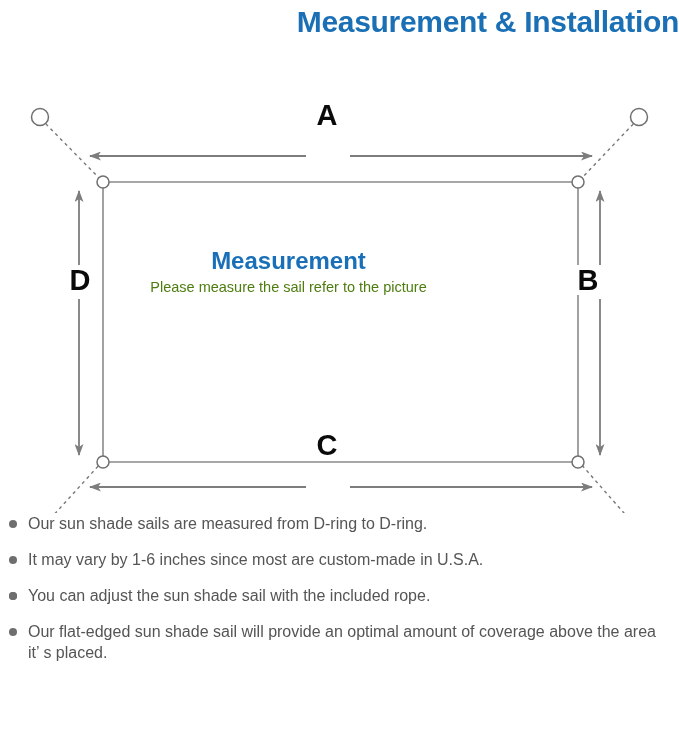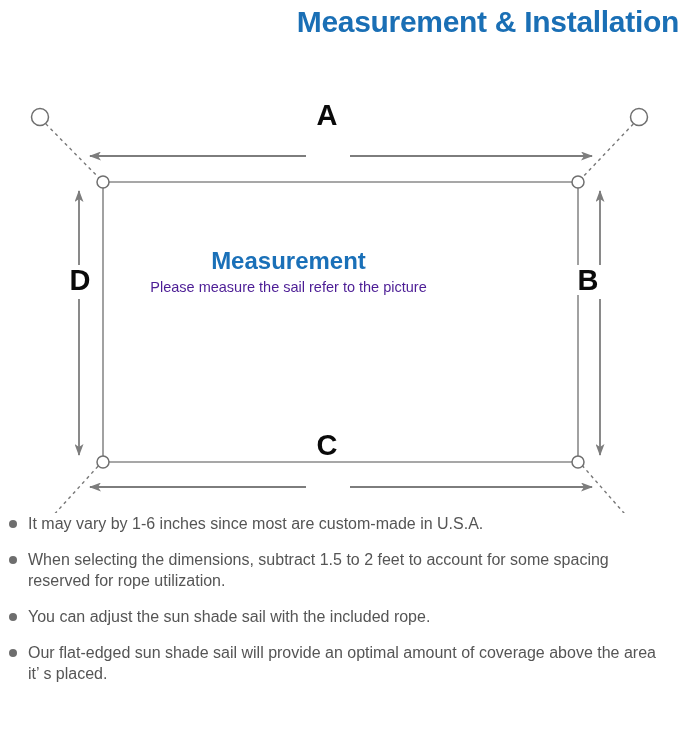--- a/index.html
+++ b/index.html
@@ -45,21 +45,21 @@
   }
   #measurement-heading {
     top: 204px;
     font-size: 24px;
     font-weight: bold;
     color: #1a70b8;
   }
   #measurement-sub {
     top: 236px;
     font-size: 14.5px;
-    color: #4c1d95;
+    color: #4d7c0f;
   }
   .dim-letter {
     position: absolute;
     font-family: "Liberation Sans", sans-serif;
     font-weight: bold;
     font-size: 29px;
     color: #0a0a0a;
     background: #ffffff;
     text-align: center;
     line-height: 30px;
@@ -165,25 +165,28 @@
 
   <div class="dim-letter" id="dim-a">A</div>
   <div class="dim-letter" id="dim-b">B</div>
   <div class="dim-letter" id="dim-c">C</div>
   <div class="dim-letter" id="dim-d">D</div>
 </div>
 
 <ul id="notes-list">
   <li>
     <span class="bullet-dot"></span>
+    <span>Our sun shade sails are measured from D-ring to D-ring.</span>
+  </li>
+  <li>
+    <span class="bullet-dot"></span>
     <span>It may vary by 1-6 inches since most are custom-made in U.S.A.</span>
   </li>
   <li>
     <span class="bullet-dot"></span>
-    <span>When selecting the dimensions, subtract 1.5 to 2 feet to account for some spacing reserved for rope utilization.</span>
   </li>
   <li>
     <span class="bullet-dot"></span>
     <span>You can adjust the sun shade sail with the included rope.</span>
   </li>
   <li>
     <span class="bullet-dot"></span>
     <span>Our flat-edged sun shade sail will provide an optimal amount of coverage above the area it’ s placed.</span>
   </li>
 </ul>

